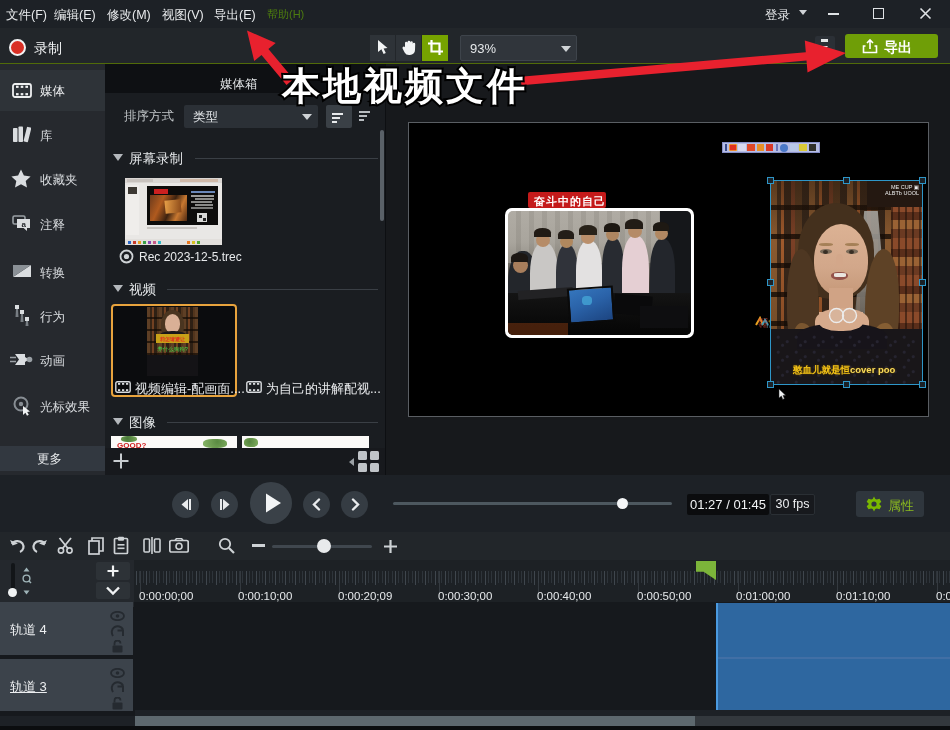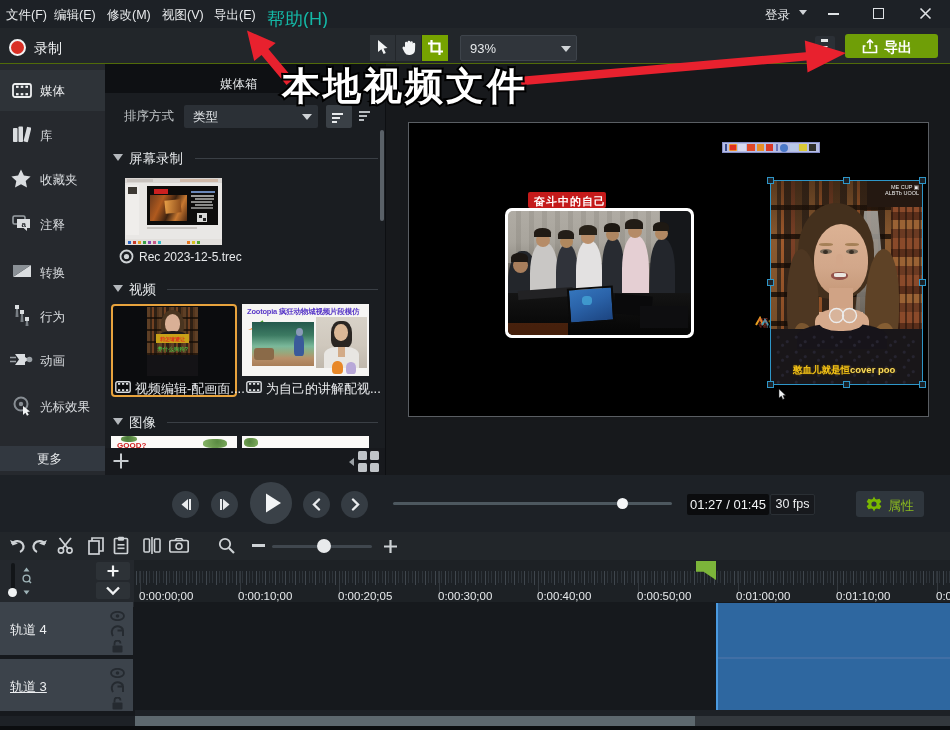--- a/index.html
+++ b/index.html
@@ -6,21 +6,21 @@
 .abs{position:absolute;}
 </style></head><body>
 <div id="app">
 
 <div class="abs" style="left:0;top:0;width:950px;height:28px;background:#1d2126;"></div>
 <div class="abs" style="left:6px;top:7px;font-size:12.5px;color:#e8eaec;">文件(F)</div>
 <div class="abs" style="left:54px;top:7px;font-size:12.5px;color:#e8eaec;">编辑(E)</div>
 <div class="abs" style="left:107px;top:7px;font-size:12.5px;color:#e8eaec;">修改(M)</div>
 <div class="abs" style="left:162px;top:7px;font-size:12.5px;color:#e8eaec;">视图(V)</div>
 <div class="abs" style="left:214px;top:7px;font-size:12.5px;color:#e8eaec;">导出(E)</div>
-<div class="abs" style="left:267px;top:7px;font-size:18px;color:#14b8a6;">帮助(H)</div>
+<div class="abs" style="left:267px;top:7px;font-size:11px;color:#4d7c0f;">帮助(H)</div>
 <div class="abs" style="left:765px;top:7px;font-size:12.5px;color:#e8eaec;">登录</div>
 <div class="abs" style="left:799px;top:10px;width:0;height:0;border-left:4px solid transparent;border-right:4px solid transparent;border-top:5px solid #cfd3d6;"></div>
 <div class="abs" style="left:828px;top:13px;width:11px;height:1.5px;background:#dfe2e5;"></div>
 <div class="abs" style="left:873px;top:8px;width:9px;height:9px;border:1.5px solid #dfe2e5;"></div>
 <svg class="abs" style="left:919px;top:7px;" width="13" height="13">
       <path d="M1.5 1.5 L11.5 11.5 M11.5 1.5 L1.5 11.5" stroke="#dfe2e5" stroke-width="1.6"></path>
     </svg>
 
 <div class="abs" style="left:0;top:28px;width:950px;height:35px;background:#22262a;"></div>
 <div class="abs" style="left:0;top:63px;width:950px;height:1px;background:#516b09;"></div>
@@ -190,40 +190,20 @@
       <rect x="0.8" y="0.8" width="14.4" height="10.4" rx="1.5" fill="none" stroke="#d8dbde" stroke-width="1.4"></rect>
       <rect x="3" y="2" width="2.2" height="1.8" fill="#d8dbde"></rect>
       <rect x="7" y="2" width="2.2" height="1.8" fill="#d8dbde"></rect>
       <rect x="11" y="2" width="2.2" height="1.8" fill="#d8dbde"></rect>
       <rect x="3" y="8.2" width="2.2" height="1.8" fill="#d8dbde"></rect>
       <rect x="7" y="8.2" width="2.2" height="1.8" fill="#d8dbde"></rect>
       <rect x="11" y="8.2" width="2.2" height="1.8" fill="#d8dbde"></rect>
     </svg>
 <div class="abs" style="left:135px;top:380px;font-size:13px;color:#e8eaec;">视频编辑-配画面....</div>
 
-<div class="abs" style="left:242px;top:304px;width:127px;height:72px;background:#f6f5f3;overflow:hidden;">
-  <div class="abs" style="left:5px;top:3px;font-size:7.5px;font-weight:bold;color:#5838c8;white-space:nowrap;letter-spacing:-0.2px;">Zootopia 疯狂动物城视频片段模仿</div>
-  <svg class="abs" style="left:3px;top:13px;" width="22" height="16">
-        <path d="M3 13 L14 8 L16 11 Z" fill="#e87818"></path>
-        <path d="M14 7 l4 -3 M15 8 l5 -1" stroke="#48a028" stroke-width="1.6"></path>
-      </svg>
-  <div class="abs" style="left:10px;top:18px;width:62px;height:44px;background:linear-gradient(180deg,#24584c 0%,#3c7a62 30%,#7ab89a 55%,#98a87c 70%,#b8906a 82%,#a87e58 100%);">
-    <div class="abs" style="left:42px;top:12px;width:10px;height:22px;background:#3a5a9a;border-radius:40% 40% 20% 20%;"></div>
-    <div class="abs" style="left:44px;top:6px;width:7px;height:8px;background:#8a9ab8;border-radius:50%;"></div>
-    <div class="abs" style="left:2px;top:26px;width:20px;height:12px;background:#8a6a48;border-radius:3px;"></div>
-  </div>
-  <div class="abs" style="left:74px;top:13px;width:51px;height:51px;background:linear-gradient(180deg,#d8d2c8 0%,#cfc8bd 55%,#c0b8ac 100%);">
-    <div class="abs" style="left:15px;top:4px;width:21px;height:27px;background:#2a2622;border-radius:42% 42% 30% 30%;"></div>
-    <div class="abs" style="left:18px;top:7px;width:14px;height:17px;background:#dbb896;border-radius:48%;"></div>
-    <div class="abs" style="left:8px;top:30px;width:35px;height:21px;background:#e8e6e2;border-radius:35% 35% 0 0;"></div>
-    <div class="abs" style="left:22px;top:30px;width:7px;height:10px;background:#d3ab87;"></div>
-  </div>
-  <div class="abs" style="left:90px;top:57px;width:11px;height:13px;background:#e88828;border-radius:45% 45% 30% 30%;"></div>
-  <div class="abs" style="left:104px;top:58px;width:10px;height:12px;background:#b8a8d8;border-radius:45% 45% 30% 30%;"></div>
-</div>
 <svg class="abs" style="left:246px;top:381px;" width="16" height="12">
       <rect x="0.8" y="0.8" width="14.4" height="10.4" rx="1.5" fill="none" stroke="#d8dbde" stroke-width="1.4"></rect>
       <rect x="3" y="2" width="2.2" height="1.8" fill="#d8dbde"></rect>
       <rect x="7" y="2" width="2.2" height="1.8" fill="#d8dbde"></rect>
       <rect x="11" y="2" width="2.2" height="1.8" fill="#d8dbde"></rect>
       <rect x="3" y="8.2" width="2.2" height="1.8" fill="#d8dbde"></rect>
       <rect x="7" y="8.2" width="2.2" height="1.8" fill="#d8dbde"></rect>
       <rect x="11" y="8.2" width="2.2" height="1.8" fill="#d8dbde"></rect>
     </svg>
 <div class="abs" style="left:266px;top:380px;font-size:13px;color:#e8eaec;">为自己的讲解配视...</div>
@@ -473,21 +453,21 @@
       <path d="M2 2.5 L8 8.5 L14 2.5" stroke="#f0f2f3" stroke-width="2.4" fill="none"></path>
     </svg>
 
 <div class="abs" style="left:134px;top:560px;width:816px;height:42px;background:#1d2125;"></div>
 <div class="abs" style="left:136px;top:571px;width:814px;height:12px;background:repeating-linear-gradient(90deg,#2e343a 0 1px,transparent 1px 3.32px);"></div>
 <div class="abs" style="left:136px;top:571px;width:814px;height:14px;background:repeating-linear-gradient(90deg,#3f464d 0 1px,transparent 1px 9.96px);"></div>
 <div class="abs" style="left:140px;top:571px;width:810px;height:22px;background:repeating-linear-gradient(90deg,#3a4046 0 1px,transparent 1px 99.6px);opacity:0.8;"></div>
 <div class="abs" style="left:139px;top:590px;width:811px;height:13px;font-size:11.5px;color:#e6e9eb;white-space:nowrap;overflow:hidden;">
       <span style="position:absolute;left:0px;">0:00:00;00</span>
       <span style="position:absolute;left:99px;">0:00:10;00</span>
-      <span style="position:absolute;left:199px;">0:00:20;05</span>
+      <span style="position:absolute;left:199px;">0:00:20;09</span>
       <span style="position:absolute;left:299px;">0:00:30;00</span>
       <span style="position:absolute;left:398px;">0:00:40;00</span>
       <span style="position:absolute;left:498px;">0:00:50;00</span>
       <span style="position:absolute;left:597px;">0:01:00;00</span>
       <span style="position:absolute;left:697px;">0:01:10;00</span>
       <span style="position:absolute;left:797px;">0:01:20;00</span>
     </div>
 
 <div class="abs" style="left:0;top:602px;width:133px;height:53px;background:#3c434b;"></div>
 <div class="abs" style="left:0;top:659px;width:133px;height:52px;background:#3c434b;"></div>

